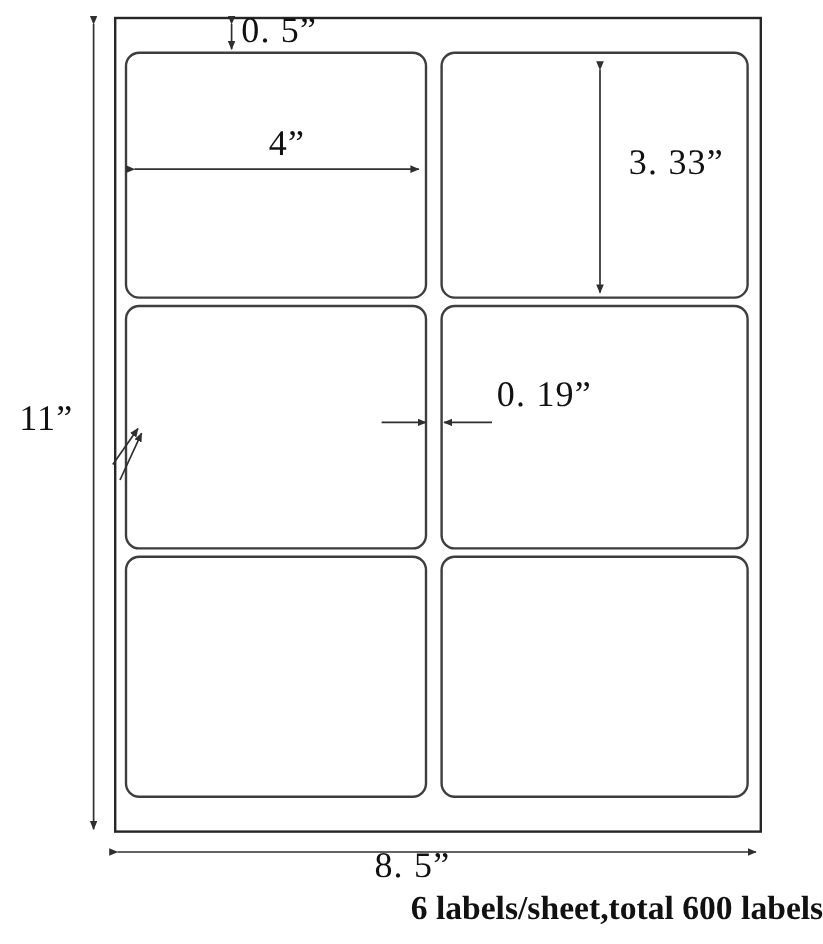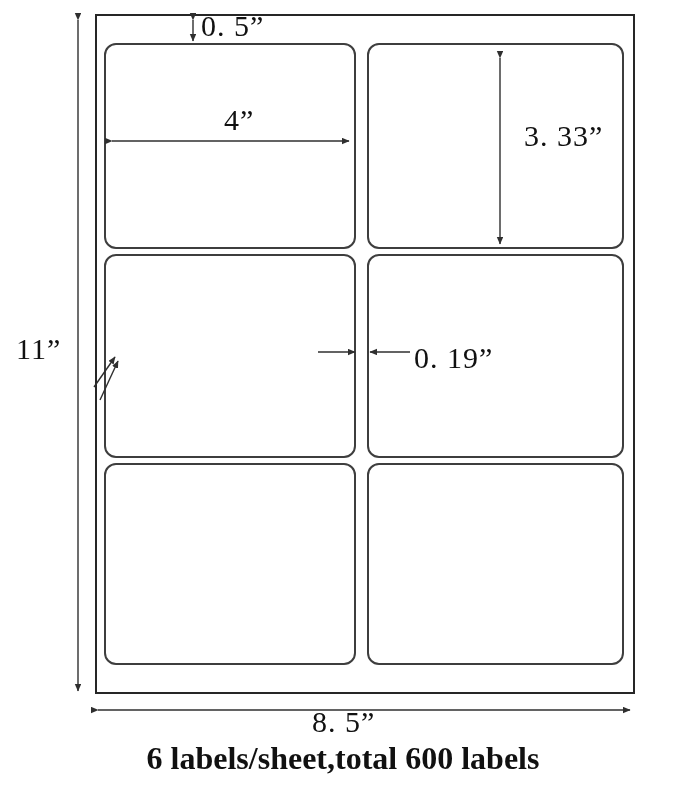--- a/index.html
+++ b/index.html
@@ -43,28 +43,28 @@
 
   
   .dim{
     position:absolute;color:var(--text);
     font-size:30px;line-height:34px;letter-spacing:1px;white-space:nowrap;
   }
   .dim-top-margin{left:201px;top:9px;}
   .dim-label-width{left:224px;top:103px;}
   .dim-label-height{left:524px;top:119px;}
   .dim-side-margin{left:124px;top:334px;}
-  .dim-column-gap{left:414px;top:341px;}
+  .dim-column-gap{left:414px;top:312px;}
   .dim-sheet-height{left:16px;top:332px;}
   .dim-sheet-width{left:312px;top:705px;}
 
   .caption{
     position:absolute;left:0;top:741px;width:686px;
-    text-align:center;color:var(--text);
-    font-size:32px;font-weight:700;line-height:34px;
+    text-align:right;color:var(--text);
+    font-size:28px;font-weight:700;line-height:34px;
     font-family:"Liberation Serif","DejaVu Serif",serif;
   }
 </style>
 </head>
 <body>
 
 <div class="canvas">
 
   <div class="sheet">
     <div class="labels-grid" id="labels-grid">

